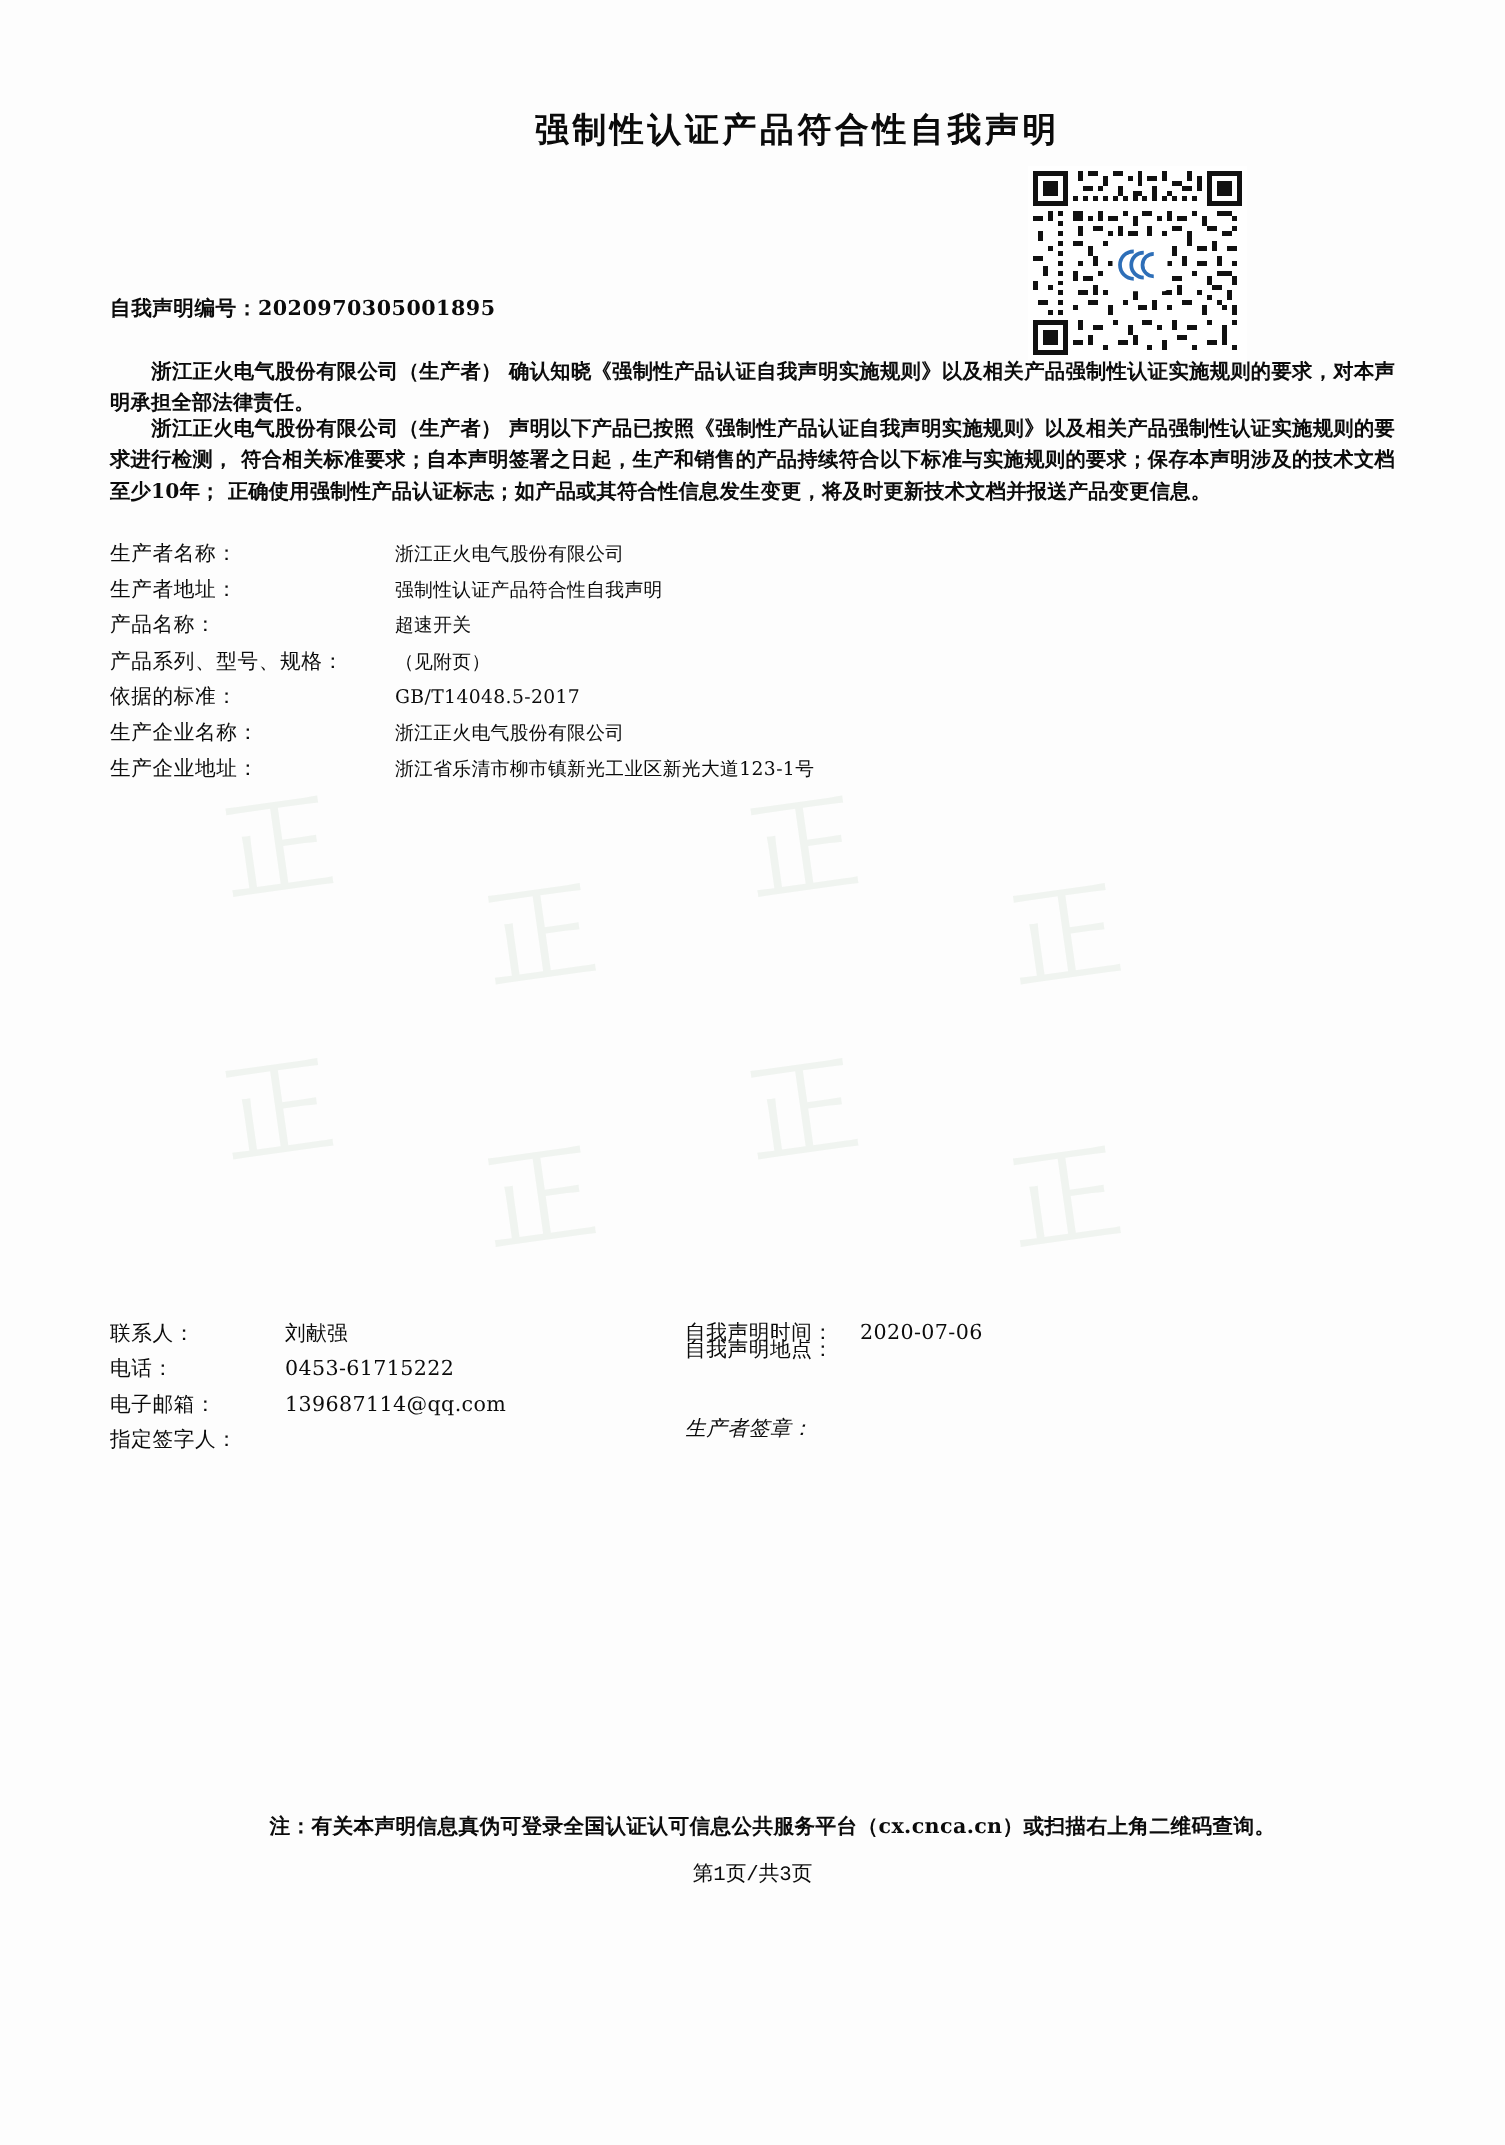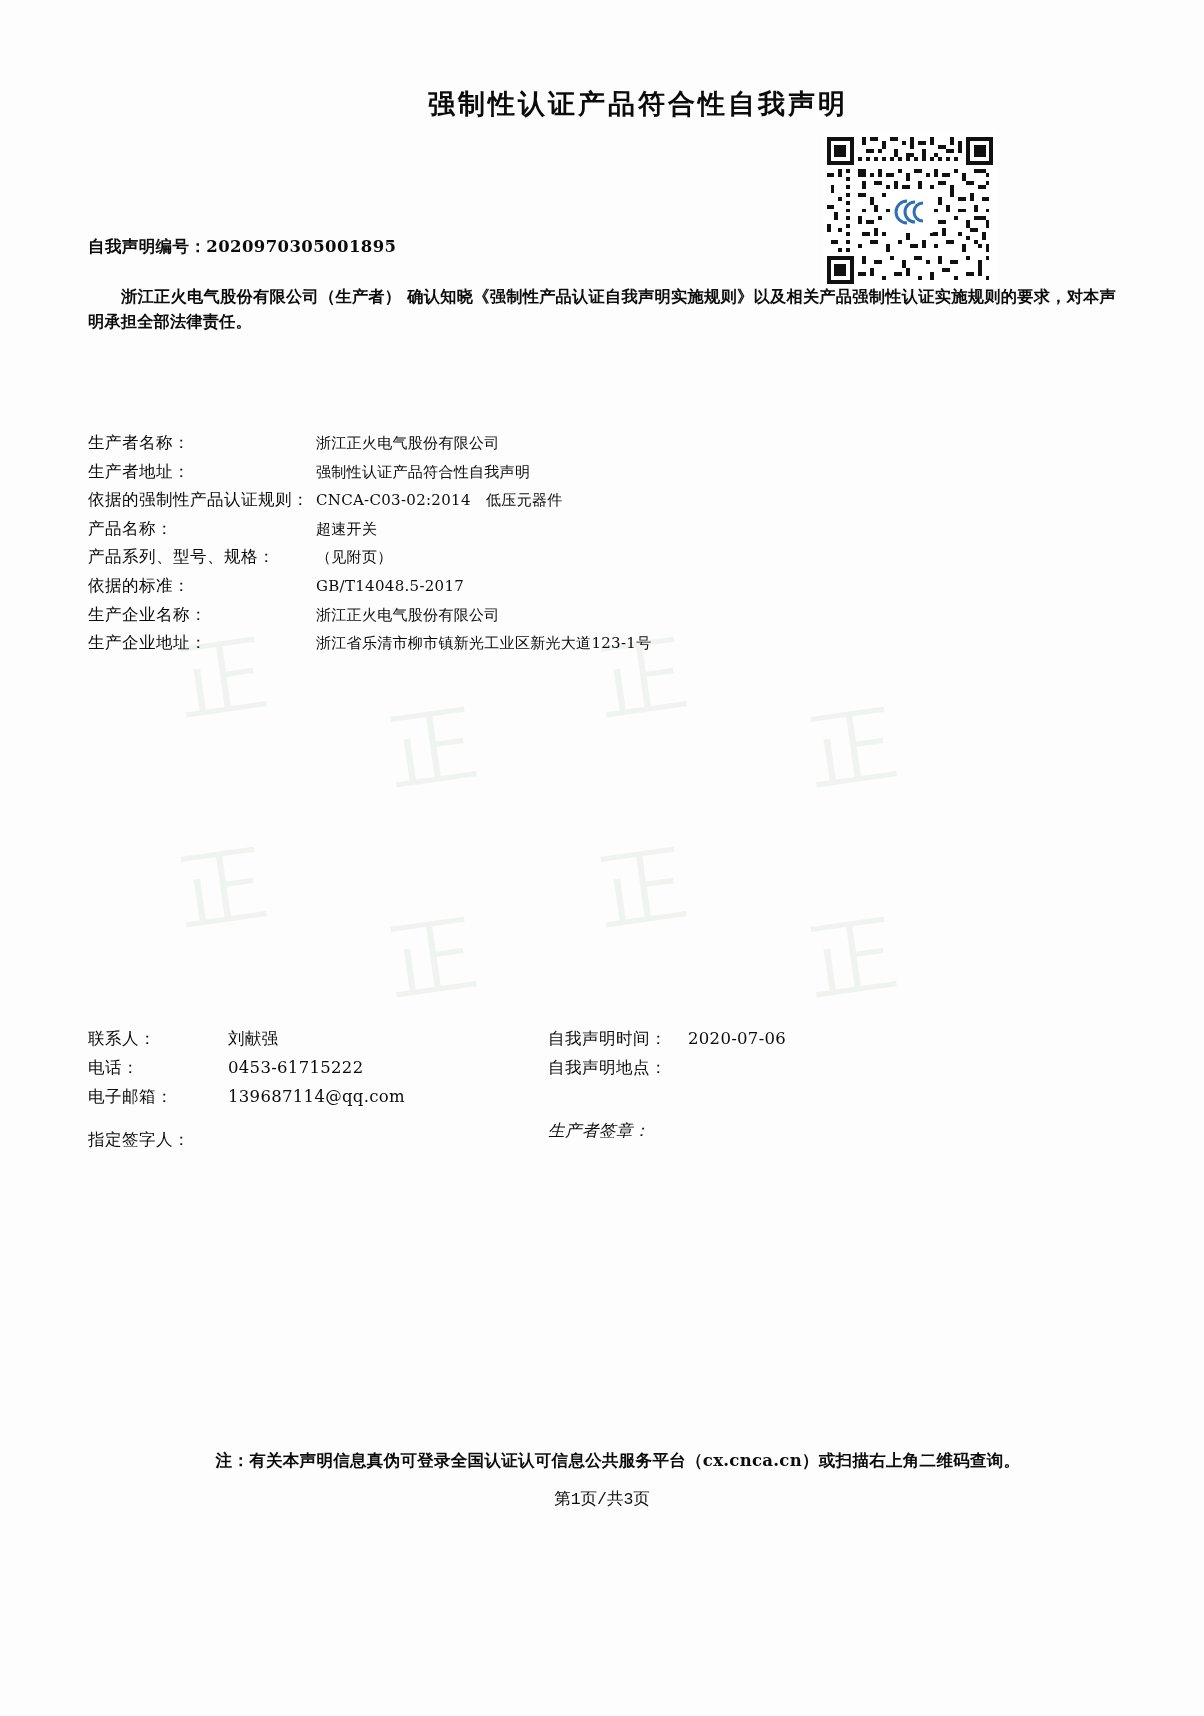--- a/index.html
+++ b/index.html
@@ -153,20 +153,21 @@
   .c-label {
     width: 140px;
     font-size: 16.5px;
     font-family: "DejaVu Serif", "Liberation Serif", serif;
     letter-spacing: .5px;
   }
   .c-value {
     font-size: 16.5px;
     font-family: "DejaVu Serif", "Liberation Serif", serif;
     letter-spacing: .3px;
+    margin-top: 28px;
   }
   .c-row.gap { margin-top: 14px; }
 
   
   .note {
     position: absolute;
     top: 1450px;
     left: 16px;
     width: 100%;
     text-align: center;
@@ -412,33 +413,30 @@
         <path d="M30 8 A9 9 0 1 0 30 26" fill="none" stroke="#2e6fb8" stroke-width="3"></path>
       </svg>
     </div>
   </div>
 
   <div class="decl-no">
     <span>自我声明编号：</span><span>2020970305001895</span>
   </div>
 
   <div class="para p1"><span class="indent"></span><span>浙江正火电气股份有限公司（生产者） 确认知晓《强制性产品认证自我声明实施规则》以及相关产品强制性认证实施规则的要求，对本声明承担全部法律责任。</span></div>
+  <div class="para p2"><span class="indent"></span><span>浙江正火电气股份有限公司（生产者） 声明以下产品已按照《强制性产品认证自我声明实施规则》以及相关产品强制性认证实施规则的要求进行检测， 符合相关标准要求；自本声明签署之日起，生产和销售的产品持续符合以下标准与实施规则的要求；保存本声明涉及的技术文档至少10年； 正确使用强制性产品认证标志；如产品或其符合性信息发生变更，将及时更新技术文档并报送产品变更信息。</span></div>
 
   <div class="info">
     <div class="info-row">
       <div class="info-label">生产者名称：</div>
       <div class="info-value">浙江正火电气股份有限公司</div>
     </div>
     <div class="info-row">
       <div class="info-label">生产者地址：</div>
       <div class="info-value">强制性认证产品符合性自我声明</div>
-    </div>
-    <div class="info-row">
-      <div class="info-label">依据的强制性产品认证规则：</div>
-      <div class="info-value">CNCA-C03-02:2014　低压元器件</div>
     </div>
     <div class="info-row">
       <div class="info-label">产品名称：</div>
       <div class="info-value">超速开关</div>
     </div>
     <div class="info-row">
       <div class="info-label">产品系列、型号、规格：</div>
       <div class="info-value">（见附页）</div>
     </div>
     <div class="info-row">

